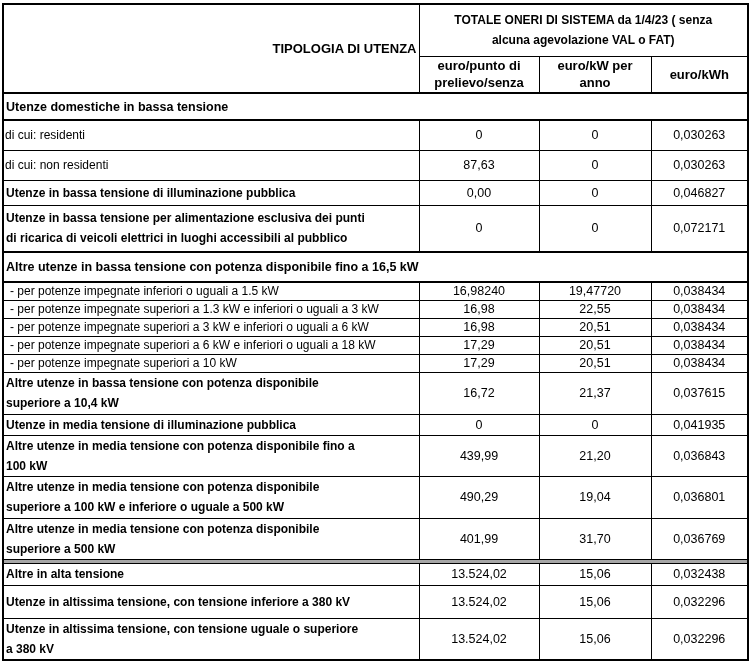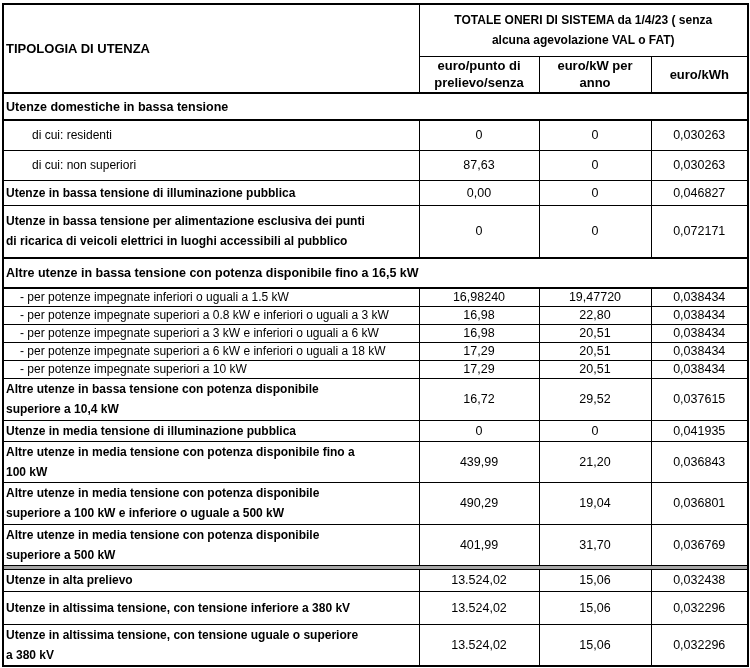--- a/index.html
+++ b/index.html
@@ -24,21 +24,21 @@
     border: 2px solid #000000;
   }
   table.tariff td {
     border: 1px solid #000000;
     vertical-align: middle;
     padding: 0 2px;
     overflow: hidden;
   }
   
   .cell-col1 {
-    text-align: left;
+    text-align: right;
     font-weight: bold;
     font-size: 13px;
   }
   .cell-title {
     text-align: center;
     font-weight: bold;
     font-size: 12px;
     line-height: 20px;
     white-space: pre-line;
   }
@@ -59,25 +59,25 @@
   }
   
   .lbl {
     text-align: left;
     font-size: 12px;
     line-height: 20px;
     white-space: pre-line;
     padding-left: 3px;
   }
   .lbl.bold { font-weight: bold; }
-  .lbl.ind  { padding-left: 28px; }
+  .lbl.ind  { padding-left: 1px; }
   .lbl.thin {
     white-space: nowrap;
     line-height: 14px;
-    padding-left: 16px;
+    padding-left: 6px;
     margin-left: 21px;
   }
   
   .val {
     text-align: center;
     font-size: 12.5px;
     font-weight: normal;
   }
   
   tr.sep td {
@@ -118,53 +118,53 @@
       <td class="cell-sec" colspan="4">Utenze domestiche in bassa tensione</td>
     </tr>
 
     <tr style="height:30px">
       <td class="lbl ind">di cui: residenti</td>
       <td class="val">0</td>
       <td class="val">0</td>
       <td class="val">0,030263</td>
     </tr>
     <tr style="height:30px">
-      <td class="lbl ind">di cui: non superiori</td>
+      <td class="lbl ind">di cui: non residenti</td>
       <td class="val">87,63</td>
       <td class="val">0</td>
       <td class="val">0,030263</td>
     </tr>
     <tr style="height:25px">
       <td class="lbl bold">Utenze in bassa tensione di illuminazione pubblica</td>
       <td class="val">0,00</td>
       <td class="val">0</td>
       <td class="val">0,046827</td>
     </tr>
-    <tr style="height:53px">
+    <tr style="height:47px">
       <td class="lbl bold">Utenze in bassa tensione per alimentazione esclusiva dei punti
 di ricarica di veicoli elettrici in luoghi accessibili al pubblico</td>
       <td class="val">0</td>
       <td class="val">0</td>
       <td class="val">0,072171</td>
     </tr>
 
     <tr style="height:30px">
       <td class="cell-sec" colspan="4">Altre utenze in bassa tensione con potenza disponibile fino a 16,5 kW</td>
     </tr>
 
     <tr style="height:18px">
       <td class="lbl thin">- per potenze impegnate inferiori o uguali a 1.5 kW</td>
       <td class="val">16,98240</td>
       <td class="val">19,47720</td>
       <td class="val">0,038434</td>
     </tr>
     <tr style="height:18px">
-      <td class="lbl thin">- per potenze impegnate superiori a 0.8 kW e inferiori o uguali a 3 kW</td>
+      <td class="lbl thin">- per potenze impegnate superiori a 1.3 kW e inferiori o uguali a 3 kW</td>
       <td class="val">16,98</td>
-      <td class="val">22,80</td>
+      <td class="val">22,55</td>
       <td class="val">0,038434</td>
     </tr>
     <tr style="height:18px">
       <td class="lbl thin">- per potenze impegnate superiori a 3 kW e inferiori o uguali a 6 kW</td>
       <td class="val">16,98</td>
       <td class="val">20,51</td>
       <td class="val">0,038434</td>
     </tr>
     <tr style="height:18px">
       <td class="lbl thin">- per potenze impegnate superiori a 6 kW e inferiori o uguali a 18 kW</td>
@@ -176,21 +176,21 @@
       <td class="lbl thin">- per potenze impegnate superiori a 10 kW</td>
       <td class="val">17,29</td>
       <td class="val">20,51</td>
       <td class="val">0,038434</td>
     </tr>
 
     <tr style="height:42px">
       <td class="lbl bold">Altre utenze in bassa tensione con potenza disponibile
 superiore a 10,4 kW</td>
       <td class="val">16,72</td>
-      <td class="val">29,52</td>
+      <td class="val">21,37</td>
       <td class="val">0,037615</td>
     </tr>
     <tr style="height:20px">
       <td class="lbl bold">Utenze in media tensione di illuminazione pubblica</td>
       <td class="val">0</td>
       <td class="val">0</td>
       <td class="val">0,041935</td>
     </tr>
     <tr style="height:40px">
       <td class="lbl bold">Altre utenze in media tensione con potenza disponibile fino a
@@ -212,21 +212,21 @@
       <td class="val">401,99</td>
       <td class="val">31,70</td>
       <td class="val">0,036769</td>
     </tr>
 
     <tr class="sep">
       <td colspan="4"></td>
     </tr>
 
     <tr style="height:22px">
-      <td class="lbl bold">Utenze in alta prelievo</td>
+      <td class="lbl bold">Altre in alta tensione</td>
       <td class="val">13.524,02</td>
       <td class="val">15,06</td>
       <td class="val">0,032438</td>
     </tr>
     <tr style="height:33px">
       <td class="lbl bold">Utenze in altissima tensione, con tensione inferiore a 380 kV</td>
       <td class="val">13.524,02</td>
       <td class="val">15,06</td>
       <td class="val">0,032296</td>
     </tr>

